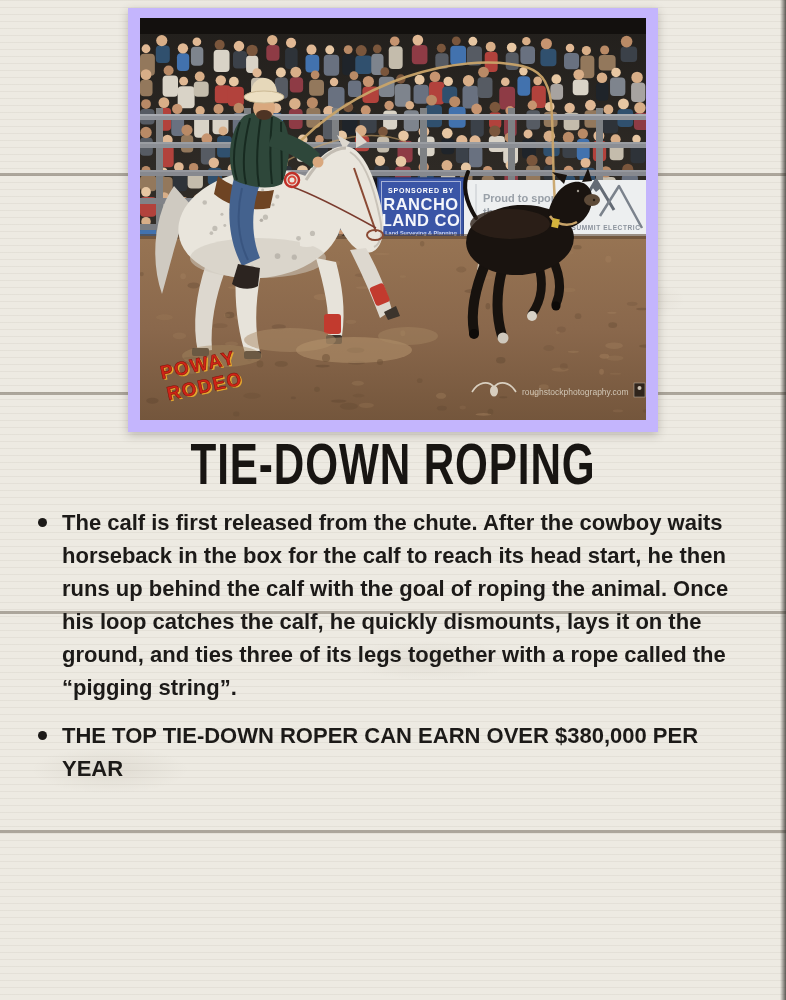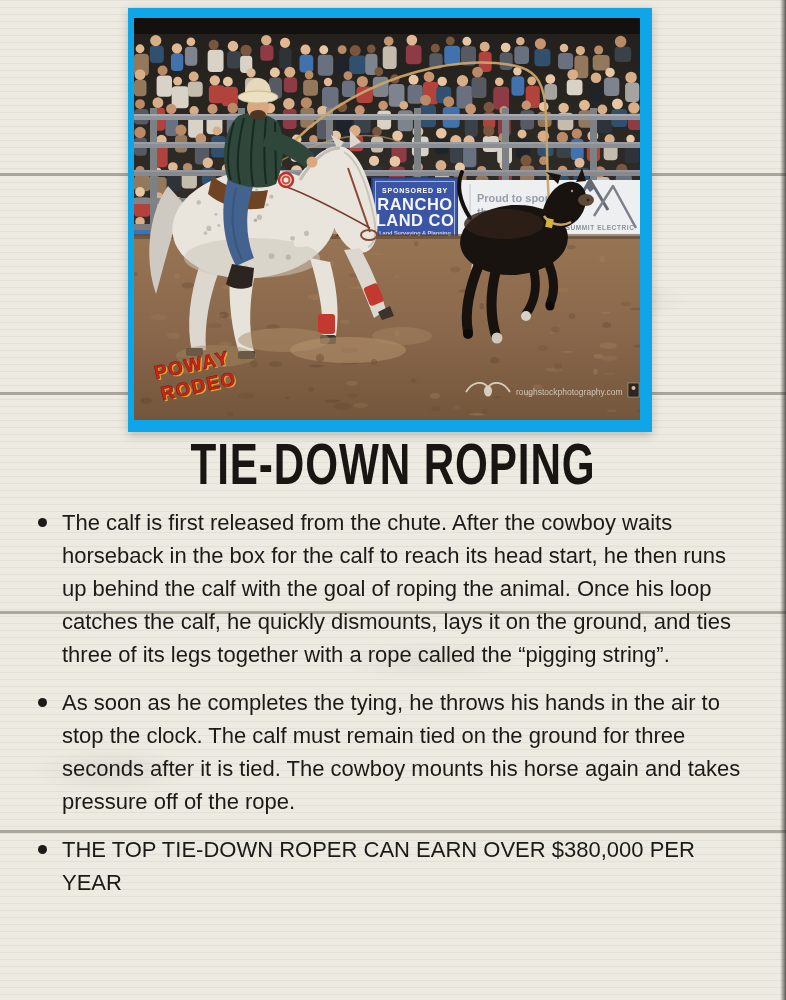--- a/index.html
+++ b/index.html
@@ -14,34 +14,34 @@
       radial-gradient(ellipse 120px 36px at 110px 770px, rgba(148,138,122,.15), transparent 65%),
       radial-gradient(ellipse 140px 30px at 430px 660px, rgba(148,138,122,.12), transparent 65%),
       repeating-linear-gradient(to bottom, rgba(133,124,110,.09) 0 1px, transparent 1px 7px),
       repeating-linear-gradient(to bottom, transparent 0 216px, rgba(118,109,97,.55) 216px 219px);
     background-position:0 0,0 0,0 0,0 0,0 0,0 -43px;
   }
   .edge-shadow{position:absolute;right:0;top:0;width:6px;height:100%;
     background:linear-gradient(to left, rgba(42,40,36,.75), rgba(42,40,36,0));z-index:5;}
   .photo-frame{
     position:absolute;left:128px;top:8px;width:506px;height:402px;
-    padding:10px 12px 12px 6px;background:#0ea5e9;
+    padding:10px 12px 12px 12px;background:#c4b5fd;
     box-shadow:0 3px 9px rgba(60,55,48,.28);z-index:2;
   }
   .photo-frame svg{display:block;width:506px;height:402px;}
   main{position:relative;padding-top:438px;z-index:1;}
   h1{
     margin:2px 0 0 0;text-align:center;color:#181512;
     font-weight:900;font-size:48px;line-height:1.05;letter-spacing:1px;
     transform:scale(.88,1.18);transform-origin:50% 50%;
   }
   ul.facts{margin:16px 30px 0 34px;padding:0;list-style:none;}
   ul.facts li{
     position:relative;padding-left:28px;margin-bottom:15px;
-    font-weight:400;font-size:22px;line-height:1.5;color:#1c1a18;
+    font-weight:700;font-size:22px;line-height:1.5;color:#1c1a18;
   }
   ul.facts li::before{
     content:'';position:absolute;left:4px;top:12px;width:9px;height:9px;
     border-radius:50%;background:#1c1a18;
   }
   .svgtxt{font-family:"Liberation Sans",sans-serif;}
 </style>
 </head>
 <body>
 
@@ -705,16 +705,15 @@
       <rect x="164" y="3" width="11" height="14" fill="#241c16" stroke="#cfc8ba" stroke-width=".5"></rect>
       <circle cx="169.5" cy="8" r="2" fill="#d8d2c6"></circle>
     </g>
   </svg>
 </div>
 
 <main>
   <h1>TIE-DOWN ROPING</h1>
   <ul class="facts">
     <li>The calf is first released from the chute. After the cowboy waits horseback in the box for the calf to reach its head start, he then runs up behind the calf with the goal of roping the animal. Once his loop catches the calf, he quickly dismounts, lays it on the ground, and ties three of its legs together with a rope called the “pigging string”.</li>
-    <li>As soon as he completes the tying, he throws his hands in the air to stop the clock. The calf must remain tied on the ground for three seconds after it is tied. The cowboy mounts his horse again and takes pressure off of the rope.</li>
     <li>THE TOP TIE-DOWN ROPER CAN EARN OVER $380,000 PER YEAR</li>
   </ul>
 </main>
 
 </body></html>

